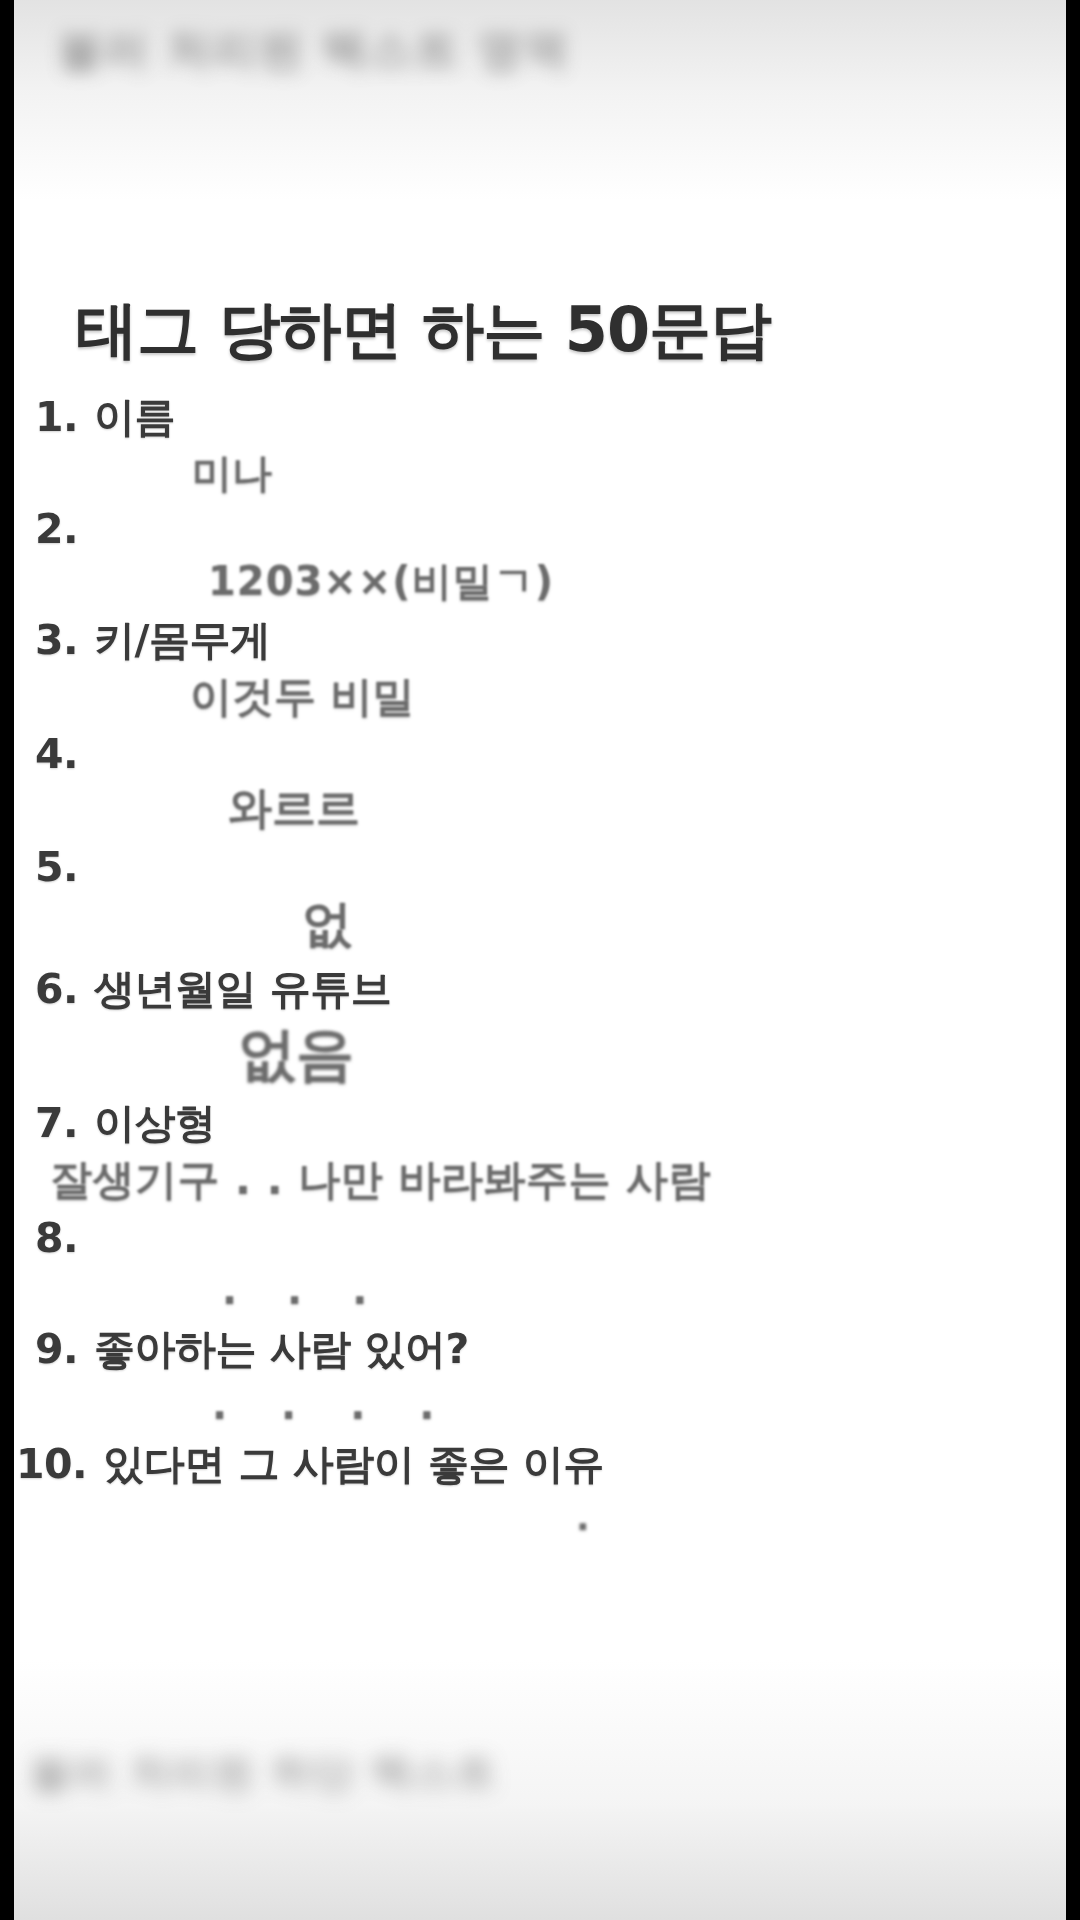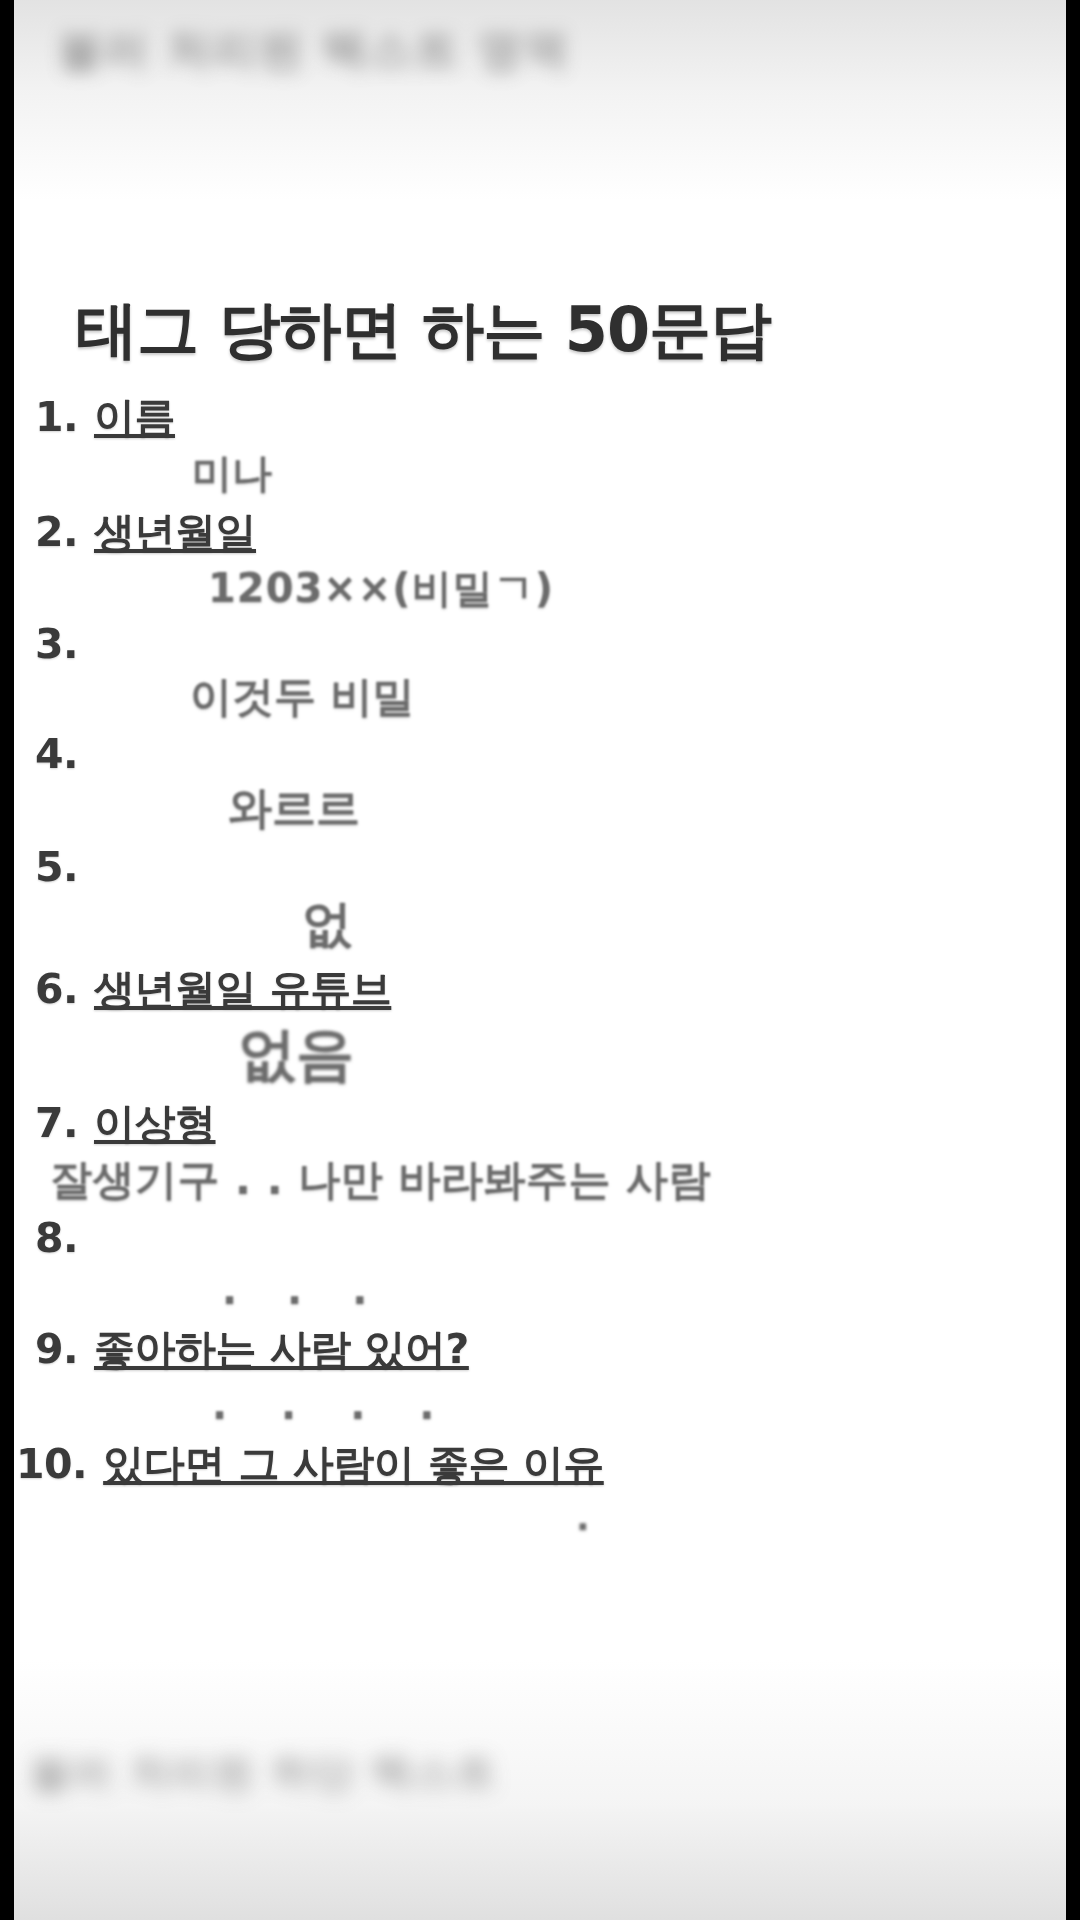--- a/index.html
+++ b/index.html
@@ -121,21 +121,21 @@
     text-shadow: 0 1px 2px rgba(0,0,0,0.18);
     filter: blur(0.35px);
   }
   .q-num {
     display: inline-block;
     min-width: 62px;
     text-align: right;
     padding-right: 16px;
     color: #3a3a3a;
   }
-  .q-text { color: #3a3a3a; text-decoration: underline; }
+  .q-text { color: #3a3a3a; }
 
   .a-line {
     color: #6c6c6c;
     font-weight: 600;
     text-shadow: 0 1px 3px rgba(0,0,0,0.2);
     filter: blur(1.1px);
     line-height: 1.1;
     margin: 6px 0 10px 0;
   }
 
@@ -171,28 +171,28 @@
         <div class="q-line q-1">
           <span class="q-num">1.</span>
           <span class="q-text">이름</span>
         </div>
         <div class="a-line a-1">미나</div>
       </li>
 
       <li class="qa-item">
         <div class="q-line">
           <span class="q-num">2.</span>
-          <span class="q-text">생년월일</span>
         </div>
         <div class="a-line a-2">1203××(비밀ㄱ)</div>
       </li>
 
       <li class="qa-item">
         <div class="q-line">
           <span class="q-num">3.</span>
+          <span class="q-text">키/몸무게</span>
         </div>
         <div class="a-line a-3">이것두 비밀</div>
       </li>
 
       <li class="qa-item">
         <div class="q-line">
           <span class="q-num">4.</span>
         </div>
         <div class="a-line a-4">와르르</div>
       </li>

